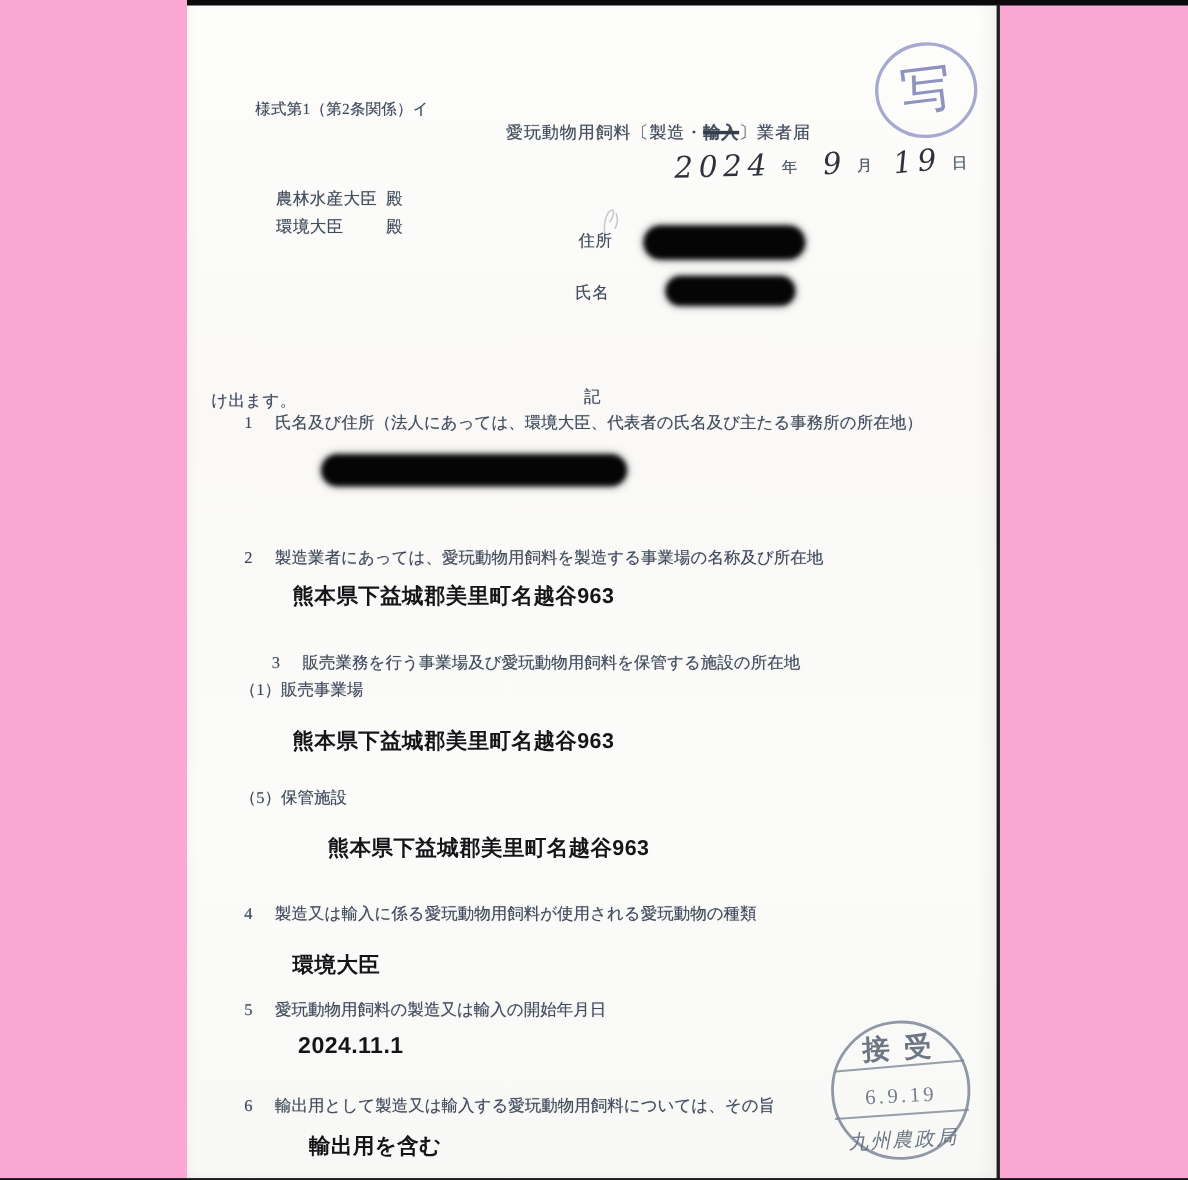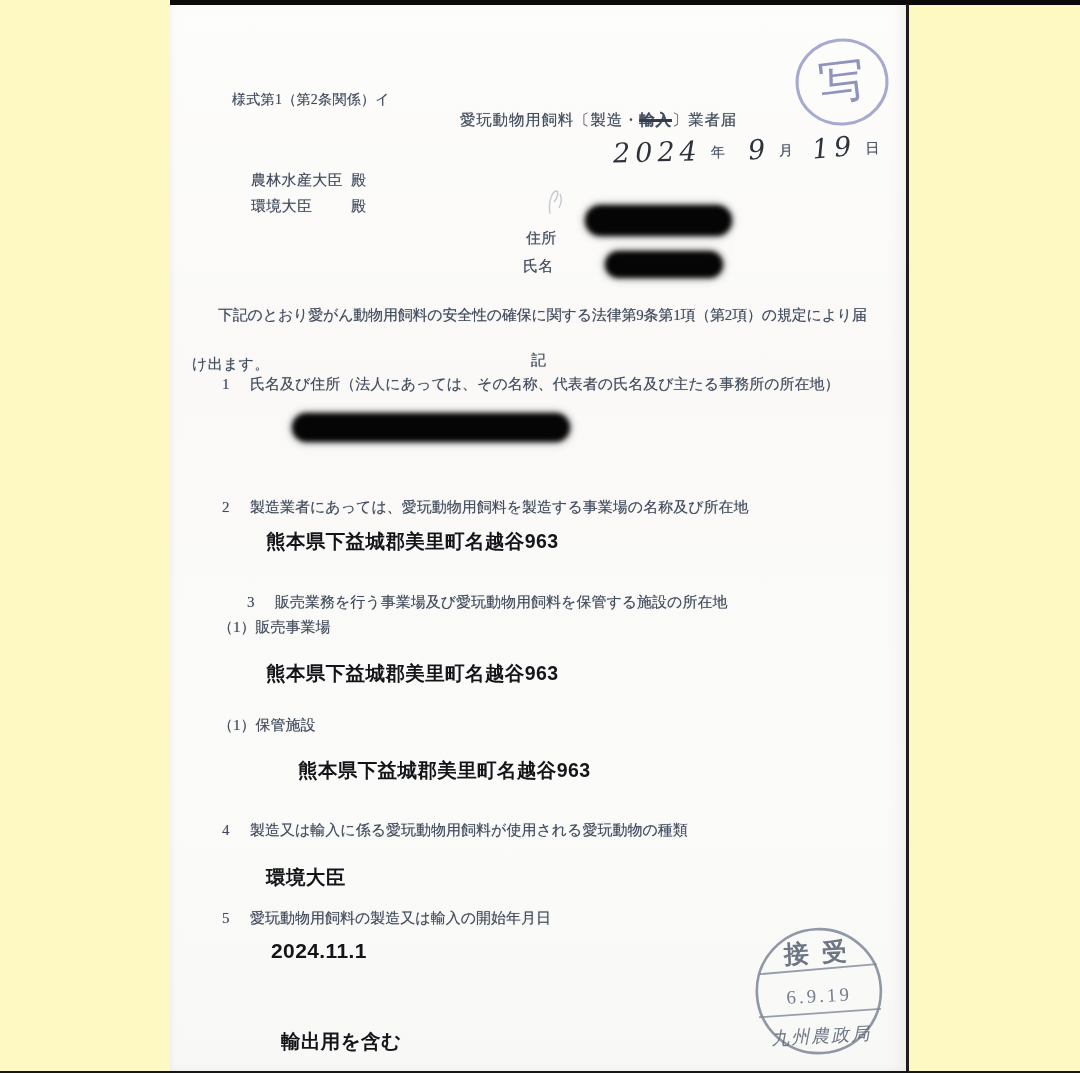--- a/index.html
+++ b/index.html
@@ -1,18 +1,18 @@
 <!DOCTYPE html>
 <html><head>
 <meta charset="utf-8">
 <style>
   html,body { margin:0; padding:0; background:#e8e8e8; }
   .screen {
     position:relative; width:1080px; height:1073px; overflow:hidden;
-    background:#fef9c3;
+    background:#f9a8d4;
     font-family:"Liberation Serif","DejaVu Serif",serif;
   }
   .page {
     position:absolute; left:170px; top:0; width:738px; height:1073px;
     background:linear-gradient(180deg,#fdfdfc 0%,#faf9f8 35%,#fbfbfa 70%,#f8f8f6 100%);
     box-shadow:inset -8px 0 14px rgba(0,0,0,0.05), inset 3px 0 6px rgba(0,0,0,0.03);
   }
   .top-edge { position:absolute; left:170px; top:0; width:910px; height:5px; background:#0b0b0b; }
   .bottom-edge { position:absolute; left:0; top:1071px; width:1080px; height:2px; background:#161616; }
   .right-edge-line { position:absolute; left:906px; top:4px; width:3px; height:1069px; background:#1d1d1d; }
@@ -80,57 +80,59 @@
     <span>殿</span>
   </div>
   <div class="t addressee" style="left:251px; top:197px;">
     <span class="nm">環境大臣</span>
     <span>殿</span>
   </div>
 
   <svg class="stamp" style="left:536px; top:188px;" width="40" height="30" viewBox="0 0 40 30">
     <path d="M14,26 C12,14 16,4 20,3 C23,2 22,10 18,14 M24,6 C26,10 25,16 23,20" fill="none" stroke="#9aa0b0" stroke-width="1.4" opacity="0.55"></path>
   </svg>
-  <div class="t" style="left:526px; top:229px;text-align:right;">住所</div>
+  <div class="t" style="left:526px; top:210px;text-align:right;">住所</div>
   <div class="redact r1"></div>
   <div class="t" style="left:523px; top:257px;">氏名</div>
   <div class="redact r2"></div>
 
-  <div class="t" style="left:218px; top:306px; letter-spacing:-0.2px;">下記のとおり愛がん動物用飼料の安全性の確保に関する法律第9条第1項（第2項）の規定により届</div>
   <div class="t" style="left:192px; top:331px;margin-top:24px;">け出ます。</div>
   <div class="t" style="left:531px; top:351px;">記</div>
 
   <div class="item" style="left:222px; top:375px;">
-    <span class="no">1</span><span>氏名及び住所（法人にあっては、その名称、代表者の氏名及び主たる事務所の所在地）</span>
+    <span class="no">1</span><span>氏名及び住所（法人にあっては、環境大臣、代表者の氏名及び主たる事務所の所在地）</span>
   </div>
   <div class="redact r3"></div>
 
   <div class="item" style="left:222px; top:486px;margin-top:12px;">
     <span class="no">2</span><span>製造業者にあっては、愛玩動物用飼料を製造する事業場の名称及び所在地</span>
   </div>
   <div class="val" style="left:266px; top:528px;">熊本県下益城郡美里町名越谷963</div>
 
   <div class="item" style="left:220px; top:593px;margin-left:27px;">
     <span class="no">3</span><span>販売業務を行う事業場及び愛玩動物用飼料を保管する施設の所在地</span>
   </div>
   <div class="item" style="left:218px; top:618px;">（1）販売事業場</div>
   <div class="val" style="left:266px; top:660px;">熊本県下益城郡美里町名越谷963</div>
-  <div class="item" style="left:218px; top:716px;">（1）保管施設</div>
+  <div class="item" style="left:218px; top:716px;">（5）保管施設</div>
   <div class="val" style="left:298px; top:757px;">熊本県下益城郡美里町名越谷963</div>
 
   <div class="item" style="left:222px; top:821px;">
     <span class="no">4</span><span>製造又は輸入に係る愛玩動物用飼料が使用される愛玩動物の種類</span>
   </div>
   <div class="val" style="left:266px; top:864px;">環境大臣</div>
 
   <div class="item" style="left:222px; top:909px;">
     <span class="no">5</span><span>愛玩動物用飼料の製造又は輸入の開始年月日</span>
   </div>
   <div class="val" style="left:271px; top:939px; font-size:21px;">2024.11.1</div>
 
+  <div class="item" style="left:222px; top:996px;">
+    <span class="no">6</span><span>輸出用として製造又は輸入する愛玩動物用飼料については、その旨</span>
+  </div>
   <div class="val" style="left:281px; top:1028px;">輸出用を含む</div>
 
   <svg class="stamp" style="left:786px; top:30px;" width="112" height="106" viewBox="0 0 112 106">
     <ellipse cx="56" cy="52" rx="45" ry="42" fill="none" stroke="#8286bd" stroke-width="3" opacity="0.7" transform="rotate(-6 56 52)"></ellipse>
     <text x="56" y="67" text-anchor="middle" font-size="46" fill="#7579b2" opacity="0.8" transform="rotate(-7 56 52)">写</text>
   </svg>
 
   <svg class="stamp" style="left:748px; top:924px; transform:rotate(-3deg);" width="146" height="140" viewBox="0 0 146 140">
     <circle cx="71" cy="67" r="62" fill="none" stroke="#7e8798" stroke-width="2.6" opacity="0.85"></circle>
     <line x1="13" y1="47" x2="130" y2="43" stroke="#7e8798" stroke-width="1.8" opacity="0.8"></line>

